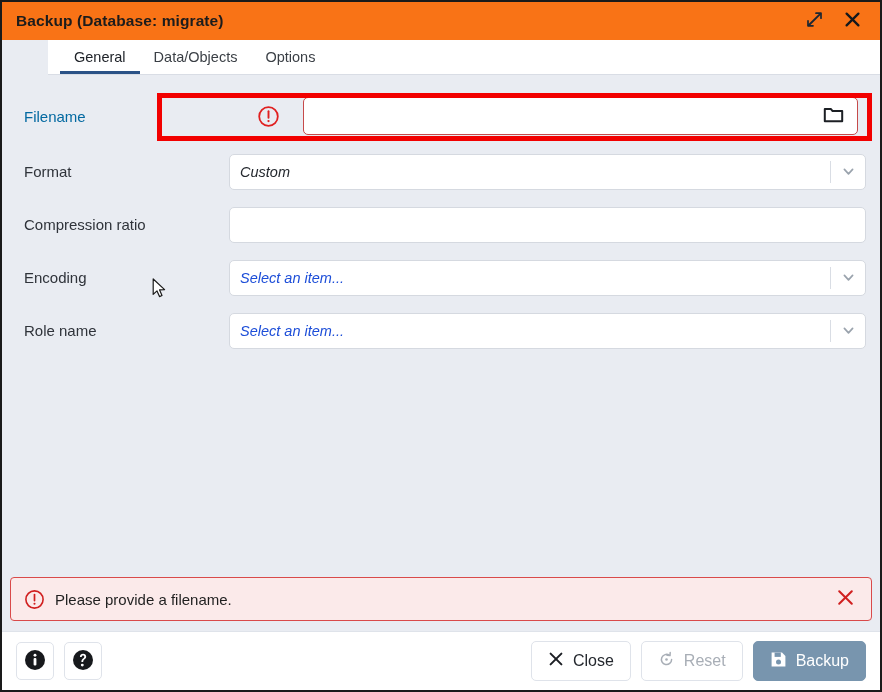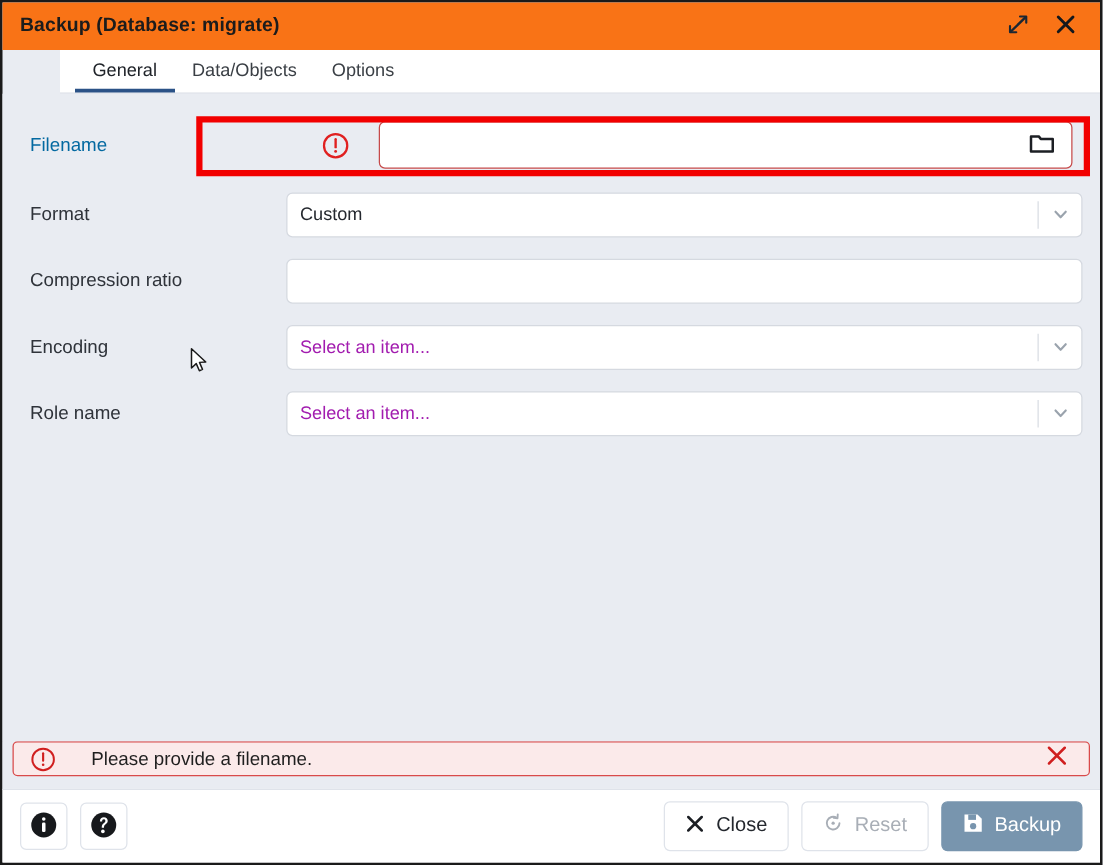--- a/index.html
+++ b/index.html
@@ -132,27 +132,28 @@
     flex: 1 1 auto;
     height: 36px;
     background: #ffffff;
     border: 1px solid #d5d9e0;
     border-radius: 5px;
     display: flex;
     align-items: center;
     padding: 0 10px;
     font-size: 14.5px;
     color: #24282e;
+    font-style: italic;
   }
   .input.disabled {
     background: #f2f4f8;
     border-color: #dfe3ea;
   }
   .input .placeholder {
-    color: #a21caf;
+    color: #1d4ed8;
   }
   .select {
     justify-content: space-between;
     padding-right: 0;
   }
   .select .value {
     flex: 1 1 auto;
   }
   .sep {
     width: 1px;
@@ -229,28 +230,27 @@
   }
 
   
   .alert-wrap {
     flex: 0 0 auto;
     padding: 0 8px 10px 8px;
     background: #e9ecf2;
   }
   .alert {
     box-sizing: border-box;
-    height: 28px;
+    height: 44px;
     background: #fbeaea;
     border: 1px solid #d94a4a;
     border-radius: 4px;
     display: flex;
     align-items: center;
     padding: 0 14px 0 12px;
-    gap: 18px;
   }
   .alert-icon {
     flex: 0 0 22px;
     display: flex;
     align-items: center;
     justify-content: center;
     margin-right: 10px;
   }
   .alert-text {
     flex: 1 1 auto;

